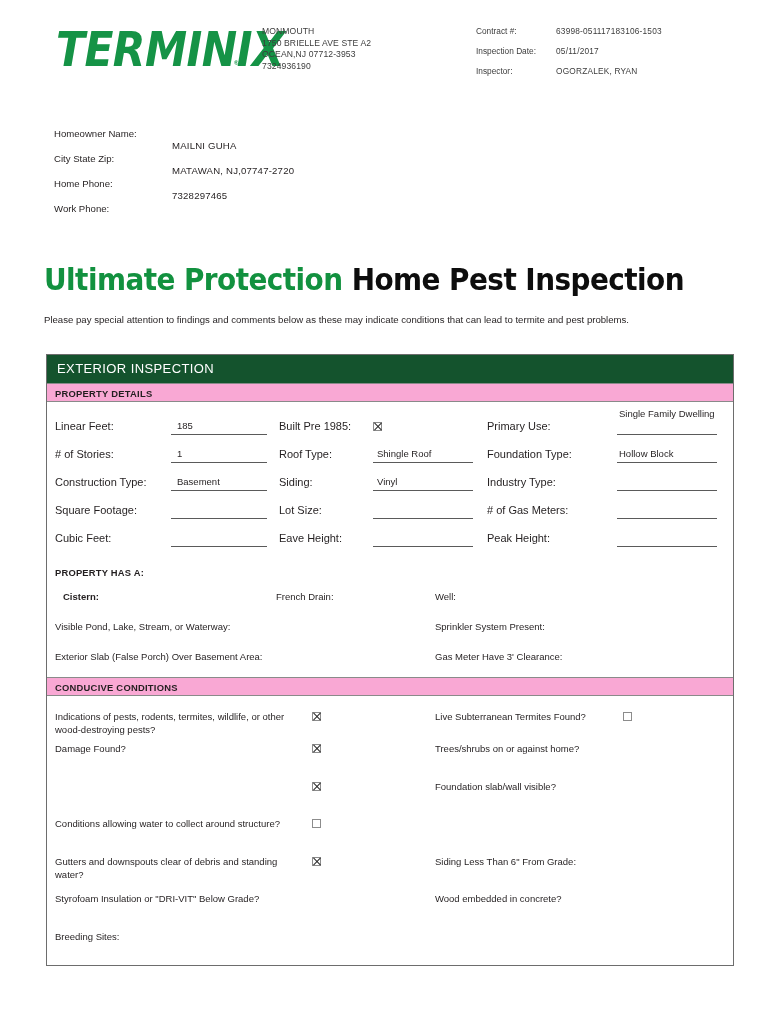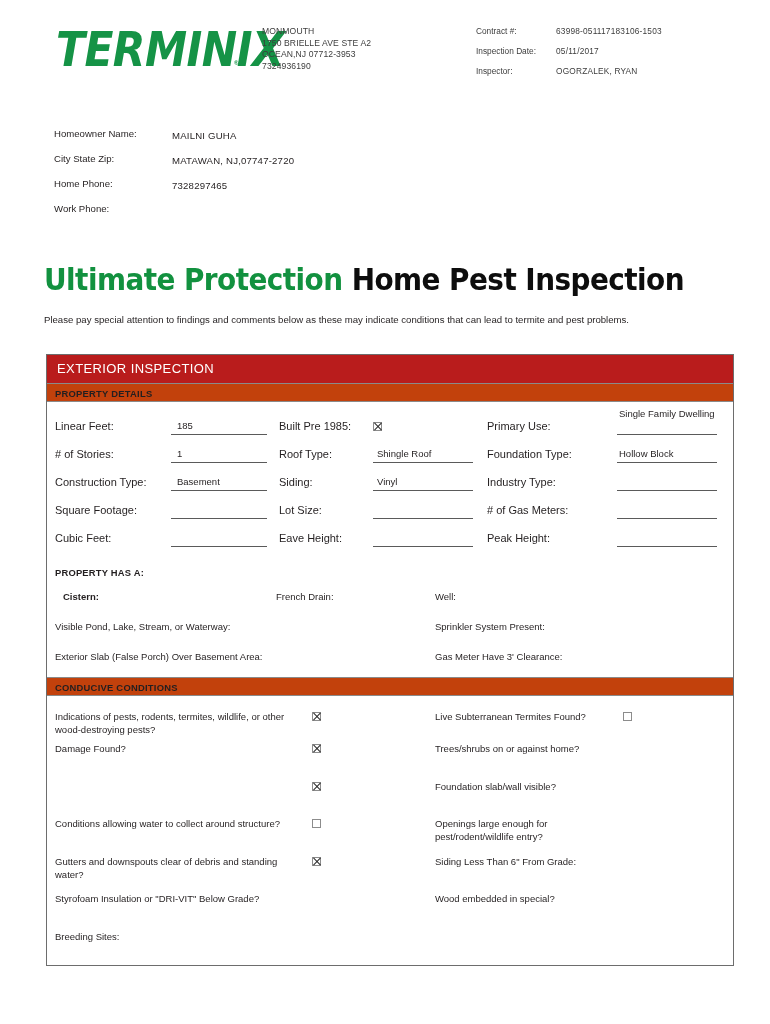--- a/index.html
+++ b/index.html
@@ -47,21 +47,21 @@
 
   .contract-block { position: absolute; left: 476px; top: 26px; width: 280px; }
   .contract-row { position: relative; height: 20px; font-size: 8.3px; color: #3c3c3c; }
   .contract-row .lbl { position: absolute; left: 0; top: 0; }
   .contract-row .val { position: absolute; left: 80px; top: 0; letter-spacing: 0.2px; }
 
   
   .owner-block { position: absolute; left: 54px; top: 128px; width: 420px; }
   .owner-row { position: relative; height: 25px; font-size: 9.6px; color: #231f20; }
   .owner-row .lbl { position: absolute; left: 0; top: 0; }
-  .owner-row .val { position: absolute; left: 118px; top: 2px; letter-spacing: 0.2px; text-align: center; }
+  .owner-row .val { position: absolute; left: 118px; top: 12px; letter-spacing: 0.2px; text-align: center; }
 
   
   .main-title {
     position: absolute; left: 44px; top: 262px;
     font-family: "DejaVu Sans", sans-serif;
     font-weight: 700; font-size: 30px;
     letter-spacing: -0.6px;
     white-space: nowrap;
     transform: scaleX(0.93); transform-origin: left top;
   }
@@ -76,29 +76,29 @@
 
   
   .form-box {
     position: absolute; left: 46px; top: 354px;
     width: 688px; height: 612px;
     border: 1px solid #6d6d6d;
     background: #fff;
   }
   .bar-green {
     position: absolute; left: 0; top: 0; width: 686px; height: 28px;
-    background: #b91c1c;
+    background: #14532d;
     color: #ffffff;
     font-size: 13px; font-weight: 400;
     letter-spacing: 0.4px;
     padding: 6px 0 0 10px;
   }
   .bar-grey {
     position: absolute; left: 0; width: 686px; height: 19px;
-    background: #c2410c;
+    background: #f9a8d4;
     border-top: 1px solid #8a8a8a;
     border-bottom: 1px solid #8a8a8a;
     color: #231f20;
     font-size: 9.4px; font-weight: 700;
     letter-spacing: 0.25px;
     padding: 4px 0 0 8px;
   }
   #bar-property-details { top: 28px; }
   #bar-conducive { top: 322px; }
 
@@ -316,18 +316,17 @@
 
   <span class="cc-item cc-left" style="top:575px;">Breeding Sites:</span>
 
   <span class="cc-item cc-right" style="top:355px;">Live Subterranean Termites Found?</span>
   <span class="cbox" style="left:576px; top:357px;"></span>
 
   <span class="cc-item cc-right" style="top:387px;">Trees/shrubs on or against home?</span>
 
   <span class="cc-item cc-right" style="top:425px;">Foundation slab/wall visible?</span>
 
-  <span class="cc-item cc-right" style="top:462px;">Openings large enough for pest/rodent/wildlife entry?</span>
 
   <span class="cc-item cc-right" style="top:500px;">Siding Less Than 6" From Grade:</span>
 
-  <span class="cc-item cc-right" style="top:537px;">Wood embedded in special?</span>
+  <span class="cc-item cc-right" style="top:537px;">Wood embedded in concrete?</span>
 </div>
 
 </body></html>

